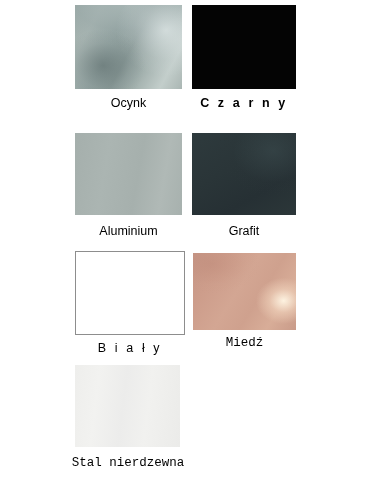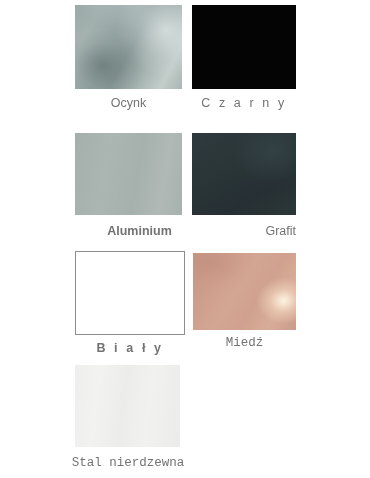--- a/index.html
+++ b/index.html
@@ -23,21 +23,21 @@
   .swatch {
     width: 100%;
     height: 100%;
     box-sizing: border-box;
     display: block;
   }
 
   .caption {
     position: absolute;
     text-align: center;
-    color: #737373;
+    color: #000000;
     font-size: 12.5px;
     line-height: 15px;
     white-space: nowrap;
     font-family: "Liberation Sans", sans-serif;
   }
 
   .caption.spaced {
     letter-spacing: 2.6px;
   }
 
@@ -48,46 +48,46 @@
       radial-gradient(ellipse 55% 60% at 26% 72%, rgba(88,104,104,0.55) 0%, rgba(120,136,136,0.22) 45%, rgba(255,255,255,0.0) 72%),
       radial-gradient(ellipse 60% 70% at 85% 30%, rgba(226,234,234,0.75) 0%, rgba(210,219,219,0.25) 50%, rgba(255,255,255,0) 78%),
       radial-gradient(ellipse 80% 50% at 50% 0%, rgba(168,182,181,0.9) 0%, rgba(150,166,166,0.4) 60%, rgba(255,255,255,0) 100%),
       linear-gradient(118deg, #9fadaa 0%, #a8b5b2 18%, #93a3a1 38%, #879795 52%, #a3b1ae 68%, #c3cecb 85%, #aab6b3 100%);
   }
   #cap-ocynk { left: 75px; top: 96px; width: 107px; }
 
   
   #card-czarny { left: 192px; top: 5px; width: 104px; height: 84px; }
   #sw-czarny { background: #040404; }
-  #cap-czarny { left: 186px; top: 96px; width: 116px; }
+  #cap-czarny { left: 186px; top: 96px; width: 116px; font-weight: bold; }
 
   
   #card-aluminium { left: 75px; top: 133px; width: 107px; height: 82px; }
   #sw-aluminium {
     background:
       linear-gradient(100deg, #a5afac 0%, #abb5b2 30%, #a6b0ad 58%, #b0b9b6 80%, #a7b1ae 100%);
   }
-  #cap-aluminium { left: 80px; top: 224px; width: 119px; font-weight: bold; }
+  #cap-aluminium { left: 69px; top: 224px; width: 119px; }
 
   
   #card-grafit { left: 192px; top: 133px; width: 104px; height: 82px; }
   #sw-grafit {
     background:
       radial-gradient(ellipse 70% 70% at 78% 22%, rgba(60,76,79,0.55) 0%, rgba(43,54,57,0.15) 55%, rgba(43,54,57,0) 80%),
       linear-gradient(150deg, #2e3a3d 0%, #2a3538 40%, #263034 70%, #2c3739 100%);
   }
-  #cap-grafit { left: 192px; top: 224px; width: 104px; text-align: right; }
+  #cap-grafit { left: 192px; top: 224px; width: 104px; }
 
   
   #card-bialy { left: 75px; top: 251px; width: 110px; height: 84px; }
   #sw-bialy {
     background: #ffffff;
     border: 1px solid #8d8d8d;
   }
-  #cap-bialy { left: 71px; top: 341px; width: 118px; font-weight: bold; }
+  #cap-bialy { left: 71px; top: 341px; width: 118px; }
 
   
   #card-miedz { left: 193px; top: 253px; width: 103px; height: 77px; }
   #sw-miedz {
     background:
       radial-gradient(ellipse 36% 40% at 88% 62%, rgba(255,246,228,0.95) 0%, rgba(243,215,192,0.55) 38%, rgba(226,178,152,0) 75%),
       radial-gradient(ellipse 55% 45% at 18% 14%, rgba(190,137,120,0.45) 0%, rgba(201,152,133,0.12) 60%, rgba(201,152,133,0) 85%),
       linear-gradient(122deg, #c59585 0%, #cd9d8b 22%, #d3a693 45%, #cfa18e 62%, #d8ad98 80%, #c99b89 100%);
   }
   #cap-miedz { left: 193px; top: 336px; width: 103px; font-family: Liberation Mono, monospace; }

